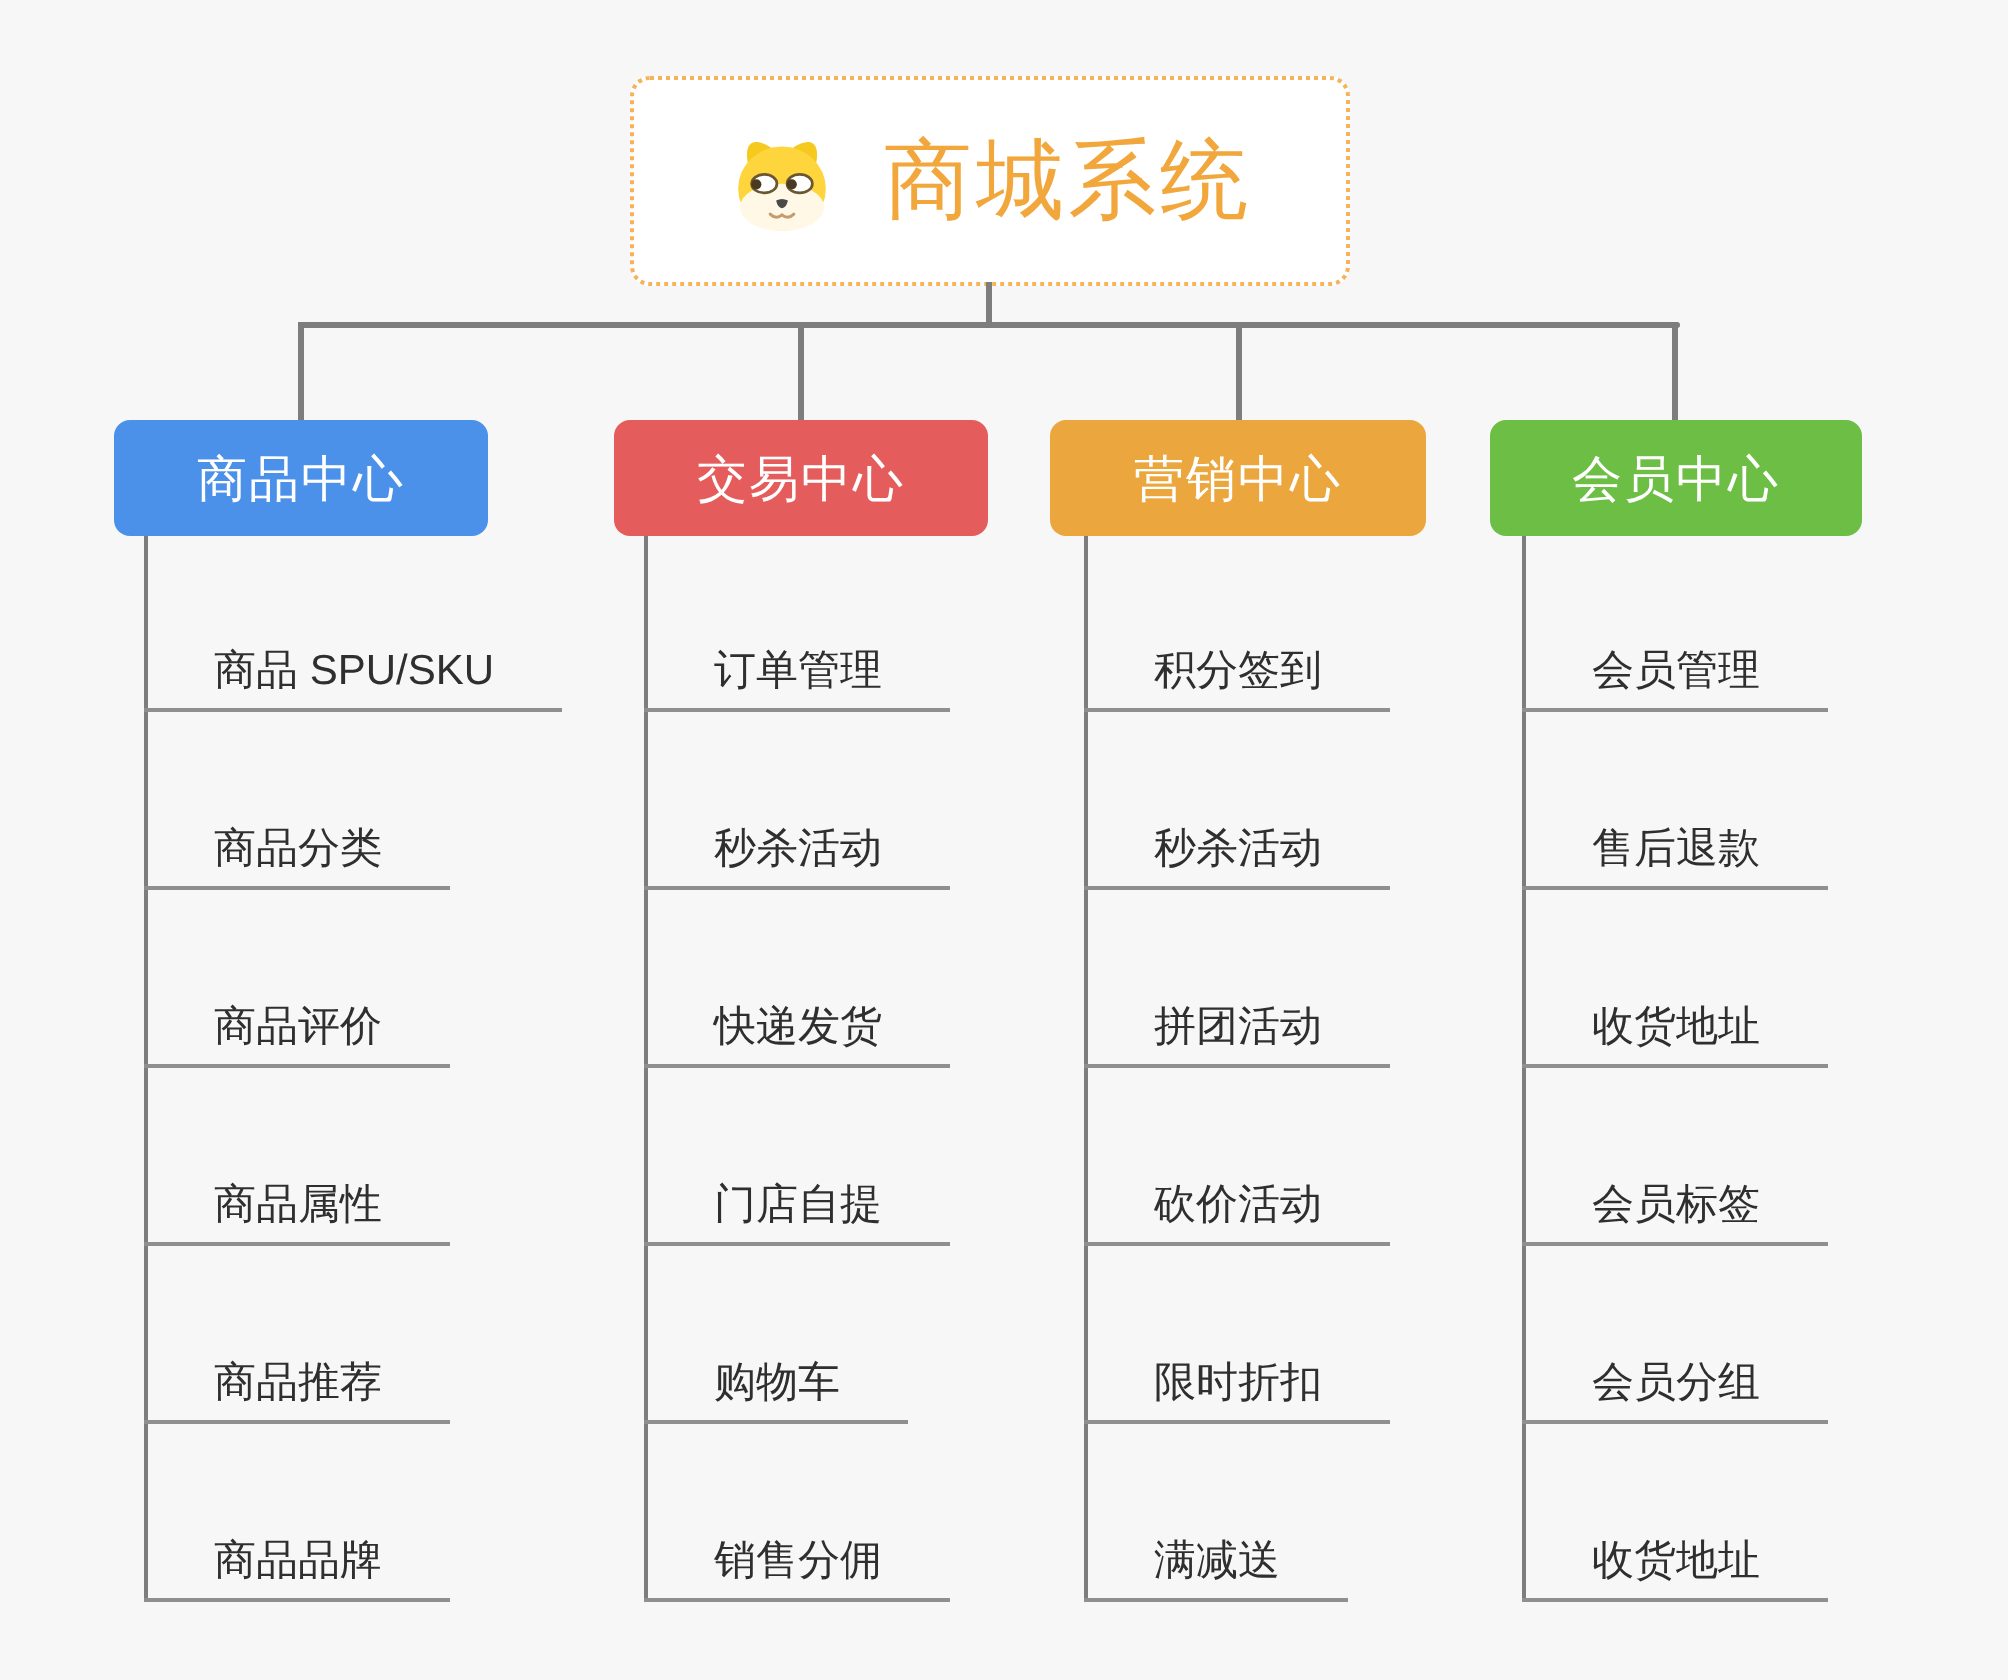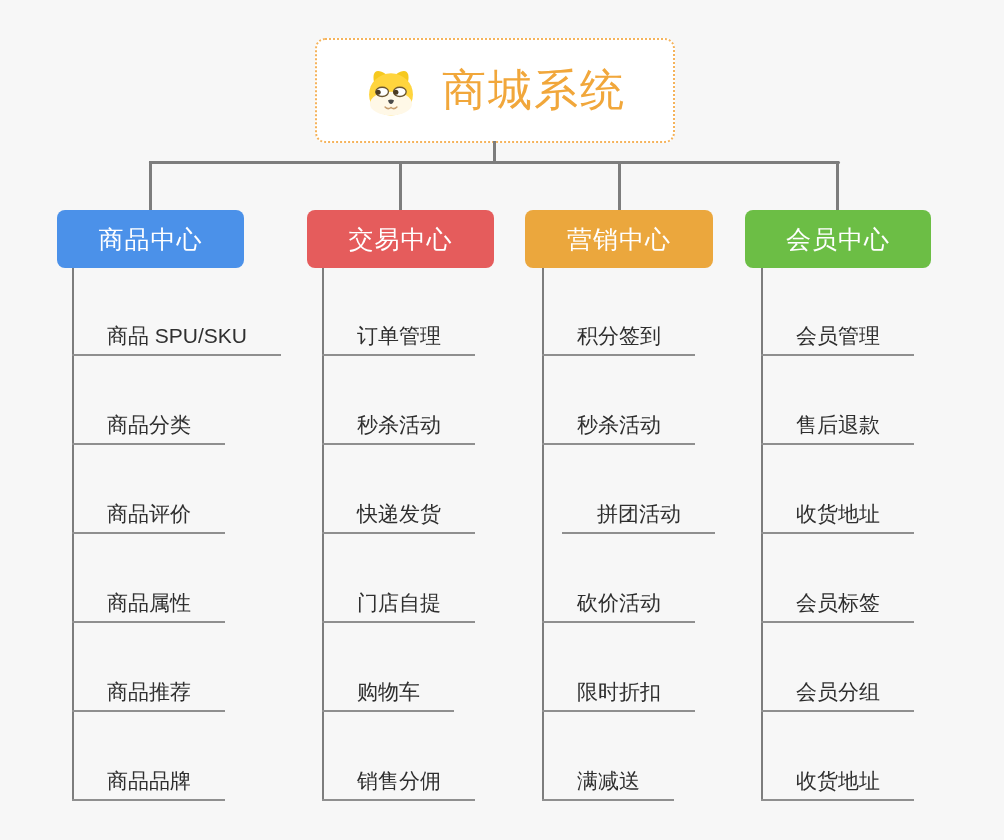--- a/index.html
+++ b/index.html
@@ -92,21 +92,21 @@
     <div class="item r2" style="border-color: rgb(143, 143, 143); color: rgb(47, 47, 47);">快递发货</div>
     <div class="item r3" style="border-color: rgb(143, 143, 143); color: rgb(47, 47, 47);">门店自提</div>
     <div class="item r4" style="border-color: rgb(143, 143, 143); color: rgb(47, 47, 47);">购物车</div>
     <div class="item r5" style="border-color: rgb(143, 143, 143); color: rgb(47, 47, 47);">销售分佣</div>
   </div>
 
   <div class="col" id="col2">
     <div class="trunk" style="background: rgb(125, 125, 125);"></div>
     <div class="item r0" style="border-color: rgb(143, 143, 143); color: rgb(47, 47, 47);">积分签到</div>
     <div class="item r1" style="border-color: rgb(143, 143, 143); color: rgb(47, 47, 47);">秒杀活动</div>
-    <div class="item r2" style="border-color: rgb(143, 143, 143); color: rgb(47, 47, 47); margin-left: 20px;">拼团活动</div>
+    <div class="item r2" style="border-color: rgb(143, 143, 143); color: rgb(47, 47, 47);">拼团活动</div>
     <div class="item r3" style="border-color: rgb(143, 143, 143); color: rgb(47, 47, 47);">砍价活动</div>
     <div class="item r4" style="border-color: rgb(143, 143, 143); color: rgb(47, 47, 47);">限时折扣</div>
     <div class="item r5" style="border-color: rgb(143, 143, 143); color: rgb(47, 47, 47);">满减送</div>
   </div>
 
   <div class="col" id="col3">
     <div class="trunk" style="background: rgb(125, 125, 125);"></div>
     <div class="item r0" style="border-color: rgb(143, 143, 143); color: rgb(47, 47, 47);">会员管理</div>
     <div class="item r1" style="border-color: rgb(143, 143, 143); color: rgb(47, 47, 47);">售后退款</div>
     <div class="item r2" style="border-color: rgb(143, 143, 143); color: rgb(47, 47, 47);">收货地址</div>

